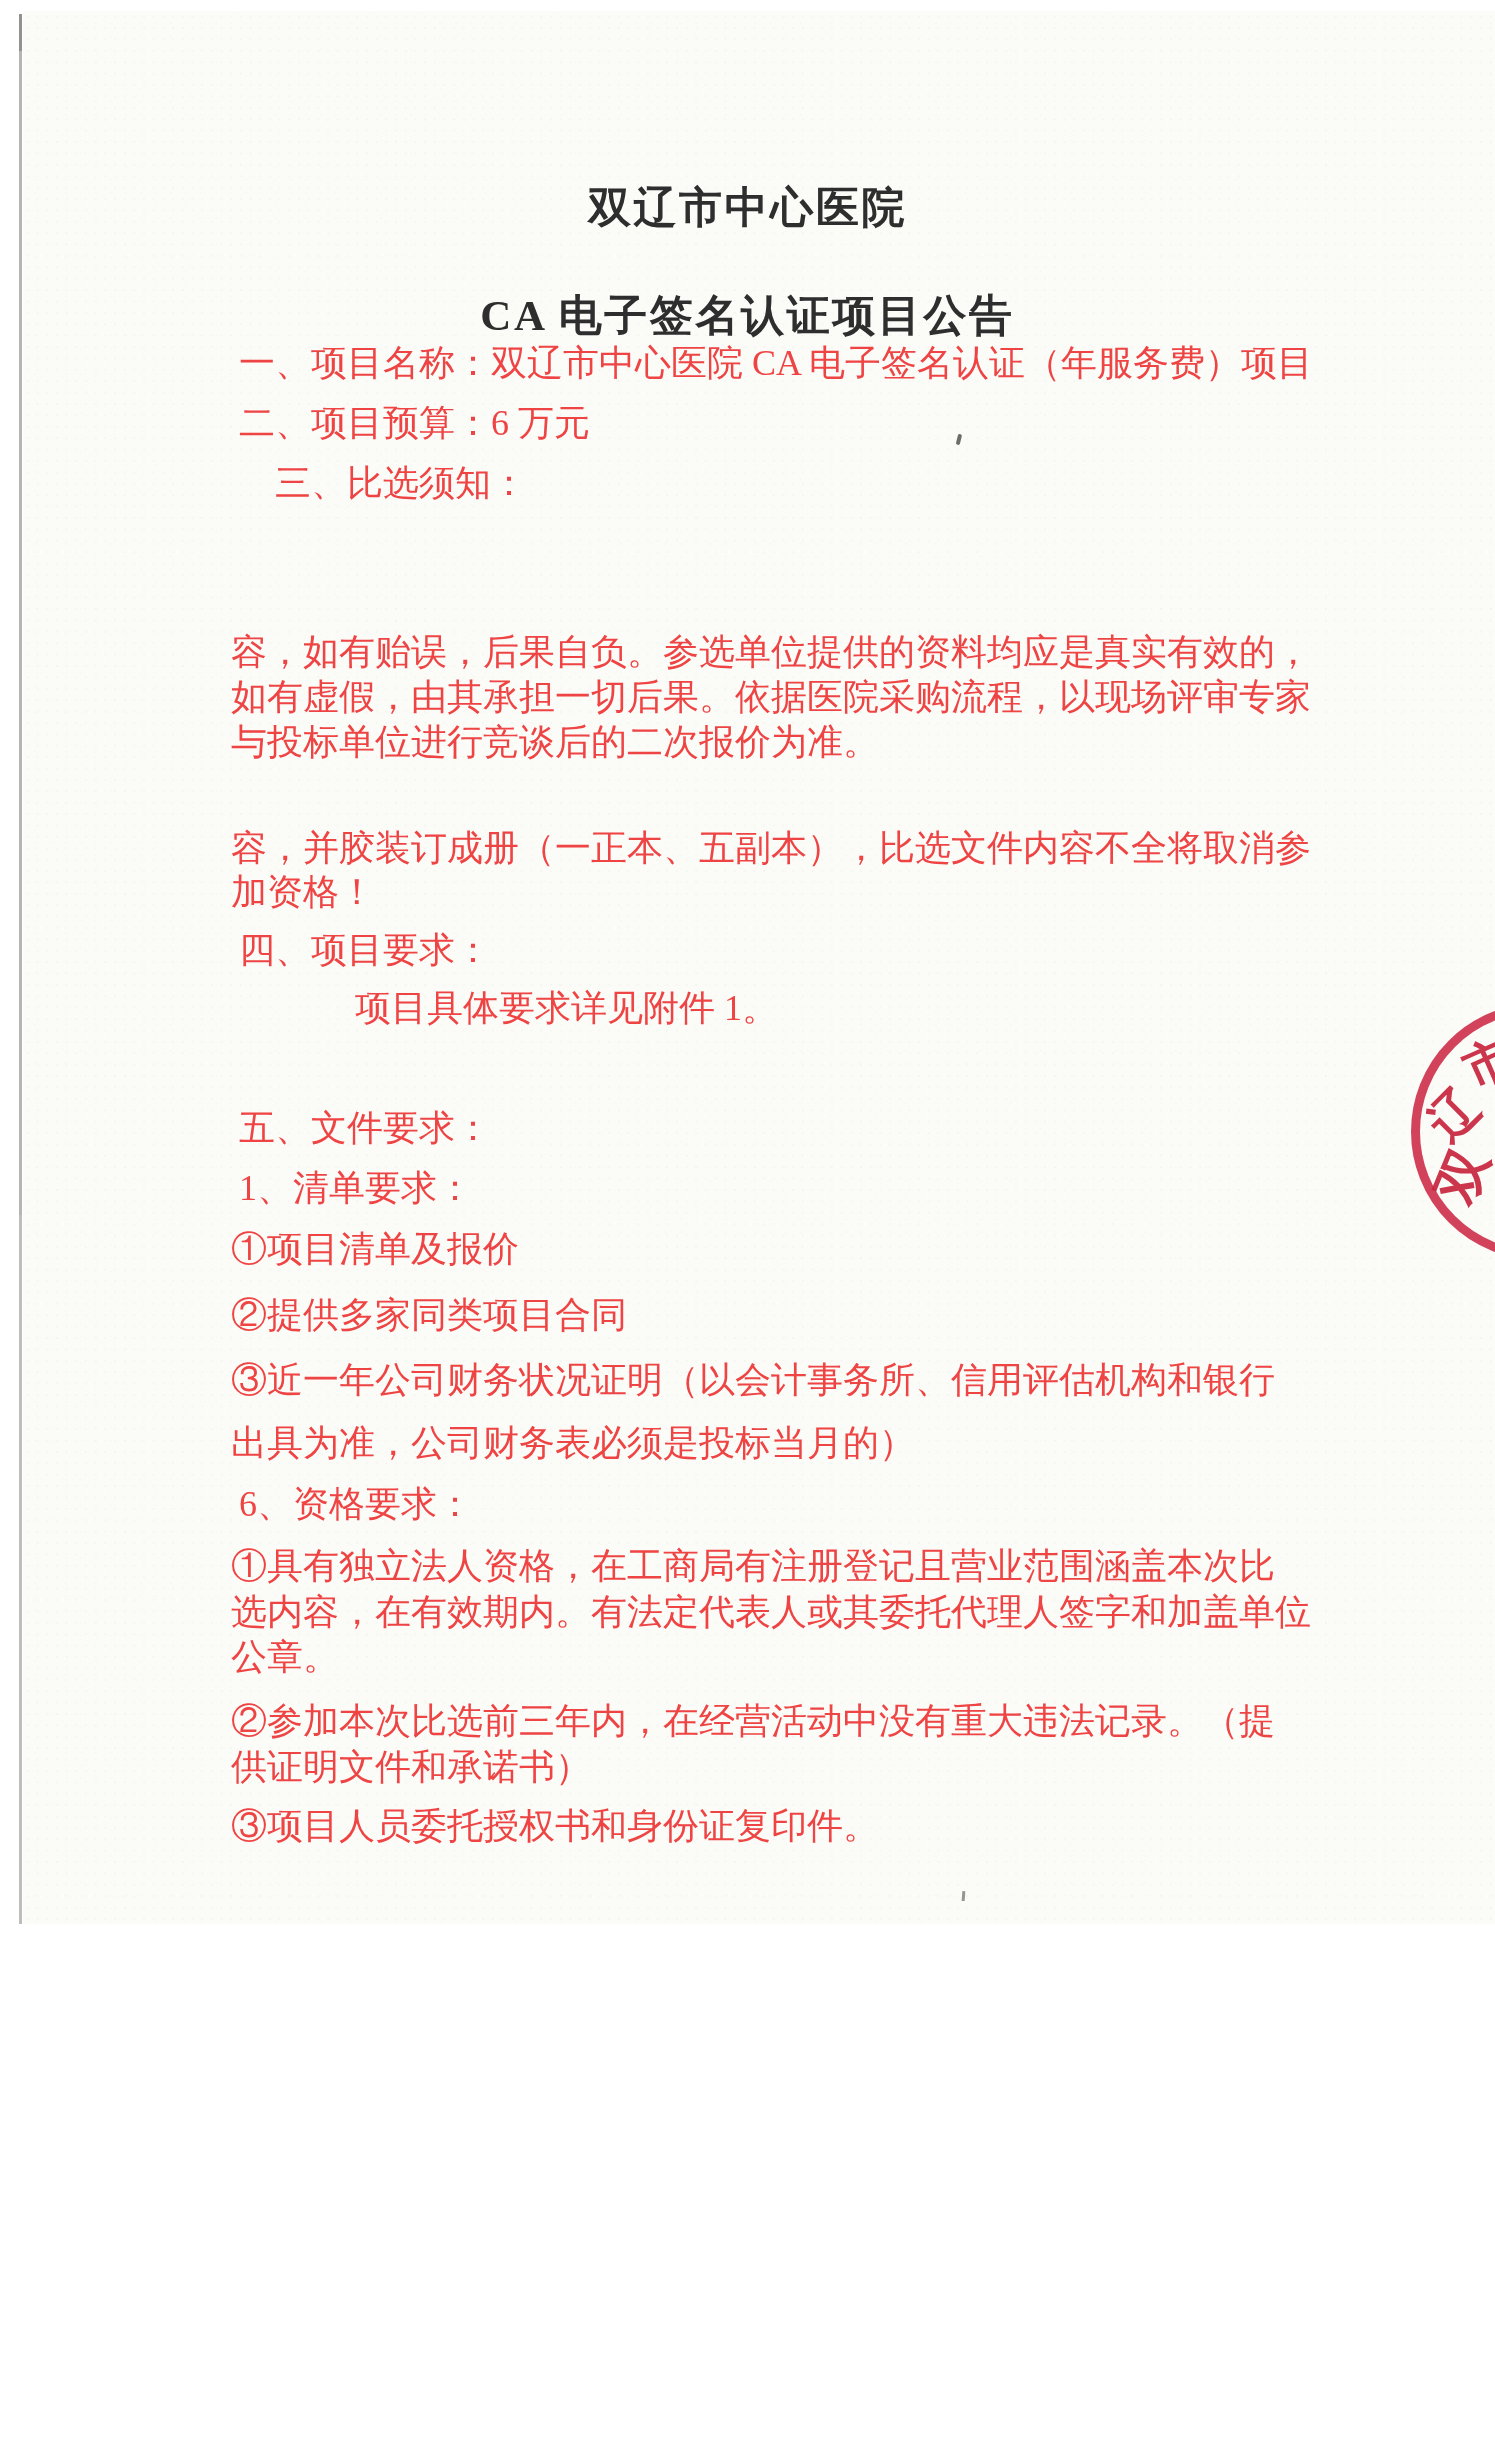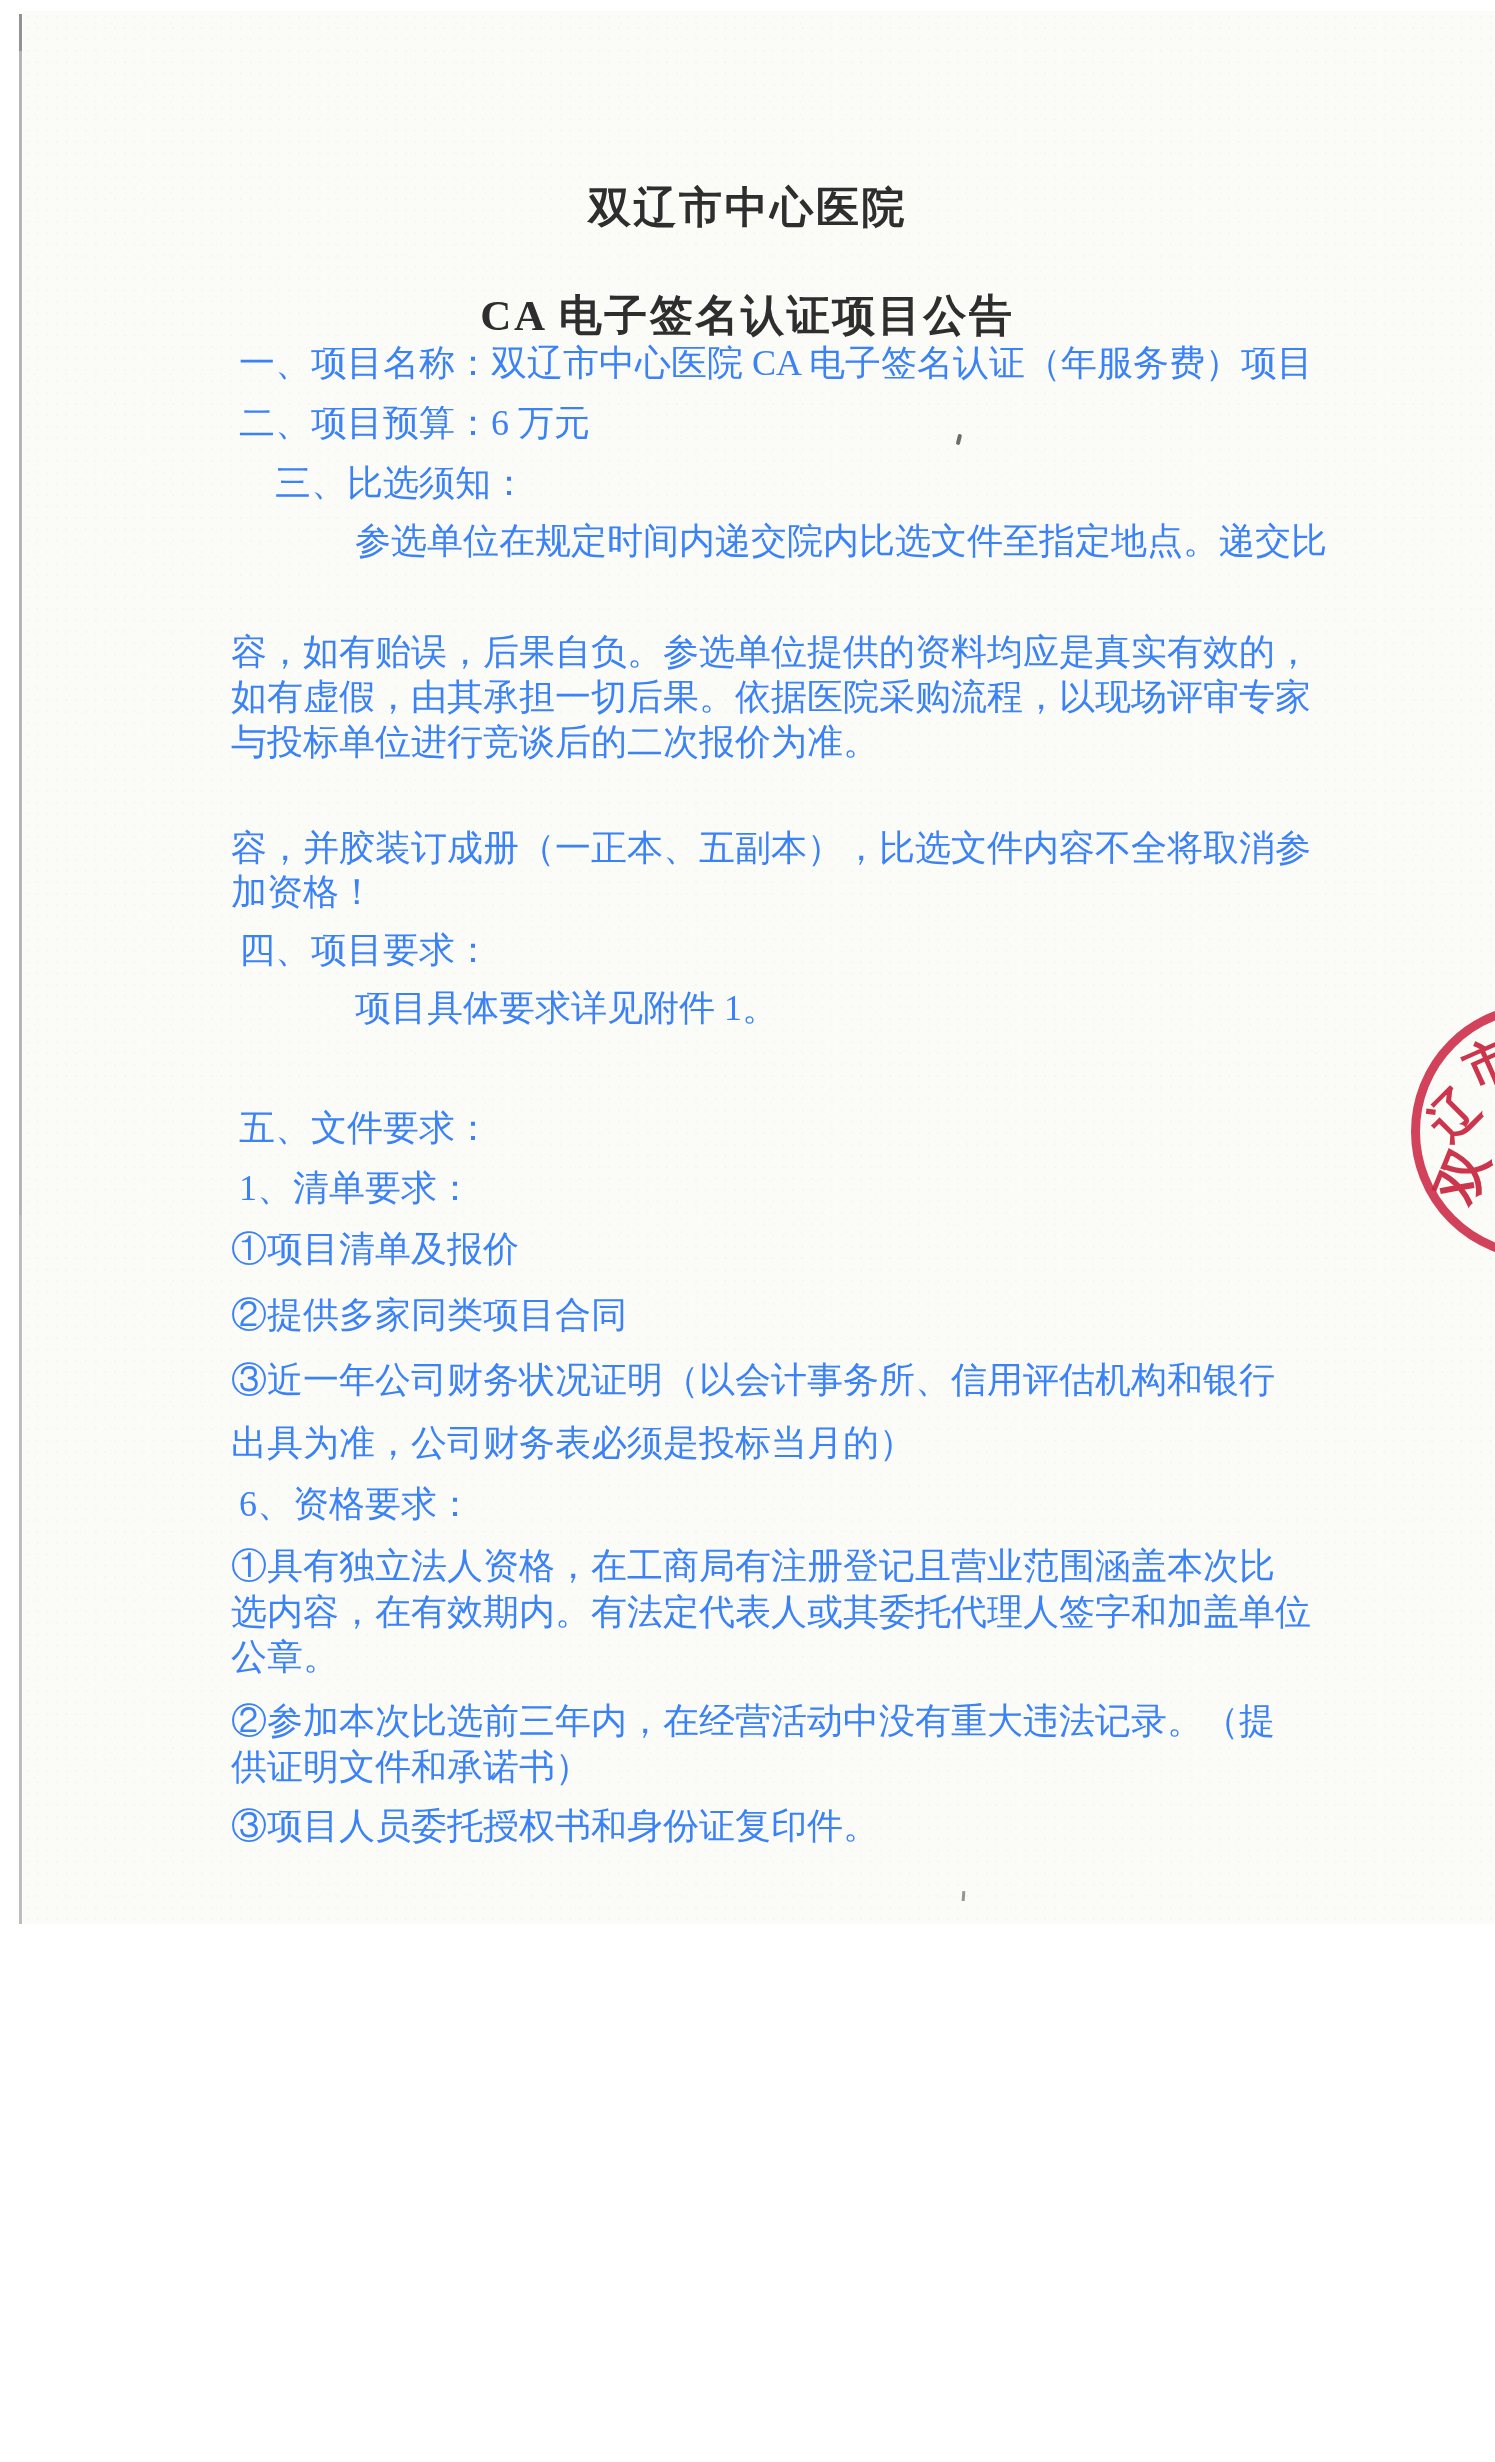--- a/index.html
+++ b/index.html
@@ -22,21 +22,21 @@
     background:linear-gradient(to bottom, rgba(0,0,0,0), rgba(150,150,145,0.10) 55%, rgba(180,180,175,0.05) 80%, rgba(0,0,0,0));
   }
   
   .scan-edge{
     position:absolute;left:19.3px;top:14px;width:2.6px;height:2002px;
     background:linear-gradient(to bottom,#6e6e6e 0 37px,#9c9c9c 37px 60%,#a8a8a6 60% 100%);
     opacity:.75;
   }
   
   .line{
-    position:absolute;font-size:36px;line-height:1.15;color:#3b82f6;
+    position:absolute;font-size:36px;line-height:1.15;color:#ef4444;
     white-space:nowrap;letter-spacing:0px;
   }
   .h{left:239px;}
   .p{left:231px;}
   .ind{left:355px;}
   .boldline{font-weight:700;color:#2c2c2c;font-family:"Liberation Sans","DejaVu Sans",sans-serif;font-size:35px;letter-spacing:0.4px;}
   .title{
     position:absolute;left:0;width:1495px;text-align:center;
     font-size:43px;font-weight:600;color:#2e2e2e;letter-spacing:2.6px;
   }
@@ -70,21 +70,20 @@
   <div class="paper"></div>
   <div class="paper-bottom-shade"></div>
   <div class="scan-edge"></div>
 
   <div class="title" style="top:179px;">双辽市中心医院</div>
   <div class="title" style="top:287px;">CA 电子签名认证项目公告</div>
 
   <div class="line h" style="top:343px;">一、项目名称：双辽市中心医院 CA 电子签名认证（年服务费）项目</div>
   <div class="line h" style="top:403px;">二、项目预算：6 万元</div>
   <div class="line h" style="top:463px;margin-left:36px;">三、比选须知：</div>
-  <div class="line ind" style="top:521px;">参选单位在规定时间内递交院内比选文件至指定地点。递交比</div>
   <div class="line p" style="top:632px;">容，如有贻误，后果自负。参选单位提供的资料均应是真实有效的，</div>
   <div class="line p" style="top:677px;">如有虚假，由其承担一切后果。依据医院采购流程，以现场评审专家</div>
   <div class="line p" style="top:722px;">与投标单位进行竞谈后的二次报价为准。</div>
   <div class="line p" style="top:828px;">容，并胶装订成册（一正本、五副本），比选文件内容不全将取消参</div>
   <div class="line p" style="top:872px;">加资格！</div>
   <div class="line h" style="top:930px;">四、项目要求：</div>
   <div class="line ind" style="top:988px;">项目具体要求详见附件 1。</div>
   <div class="line h" style="top:1108px;">五、文件要求：</div>
   <div class="line h" style="top:1168px;">1、清单要求：</div>
   <div class="line p" style="top:1229px;">①项目清单及报价</div>

